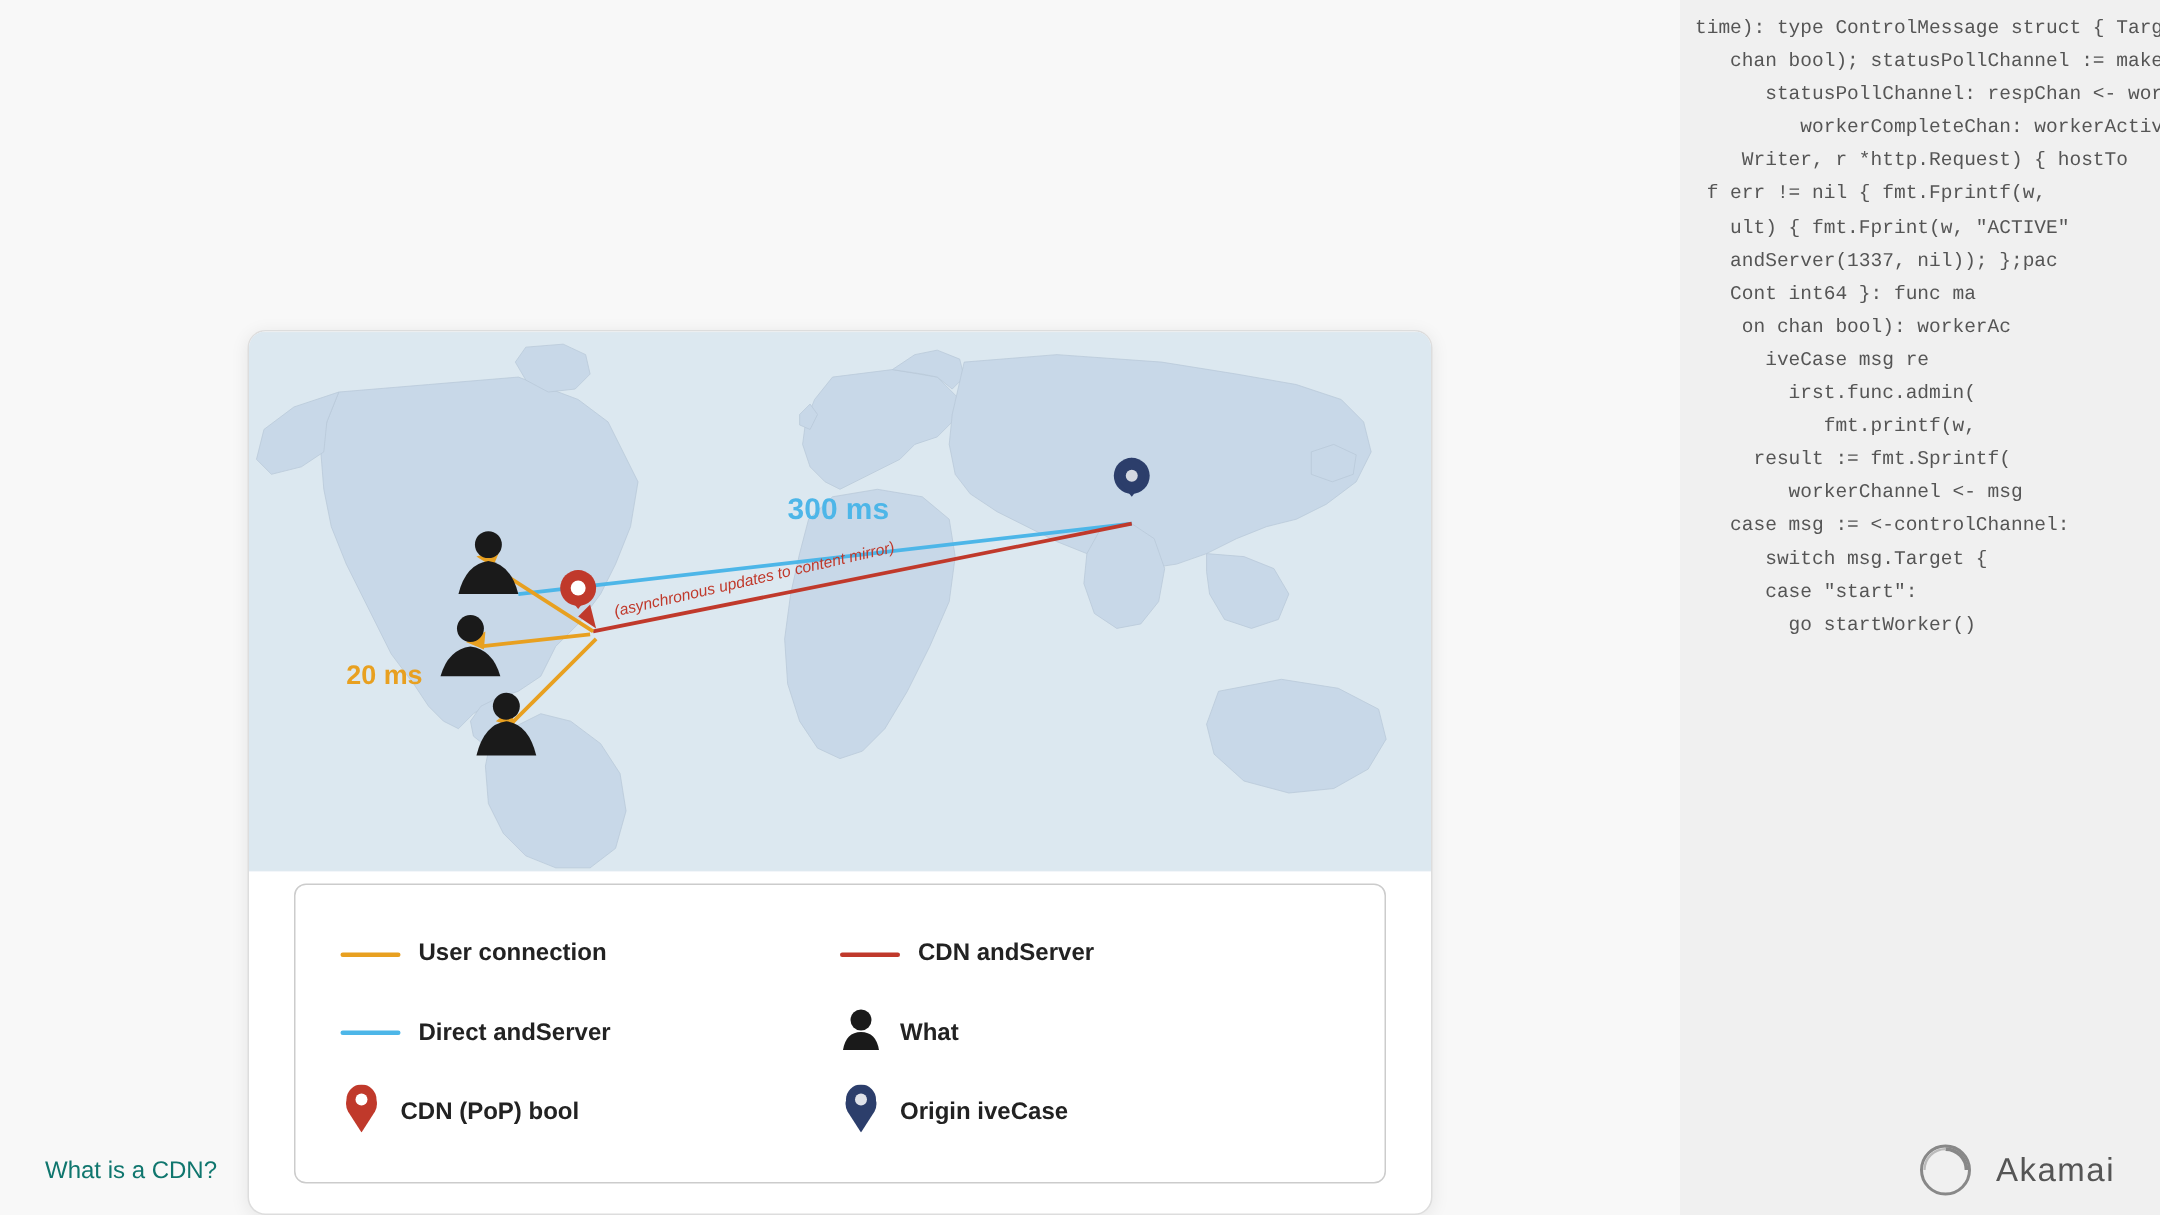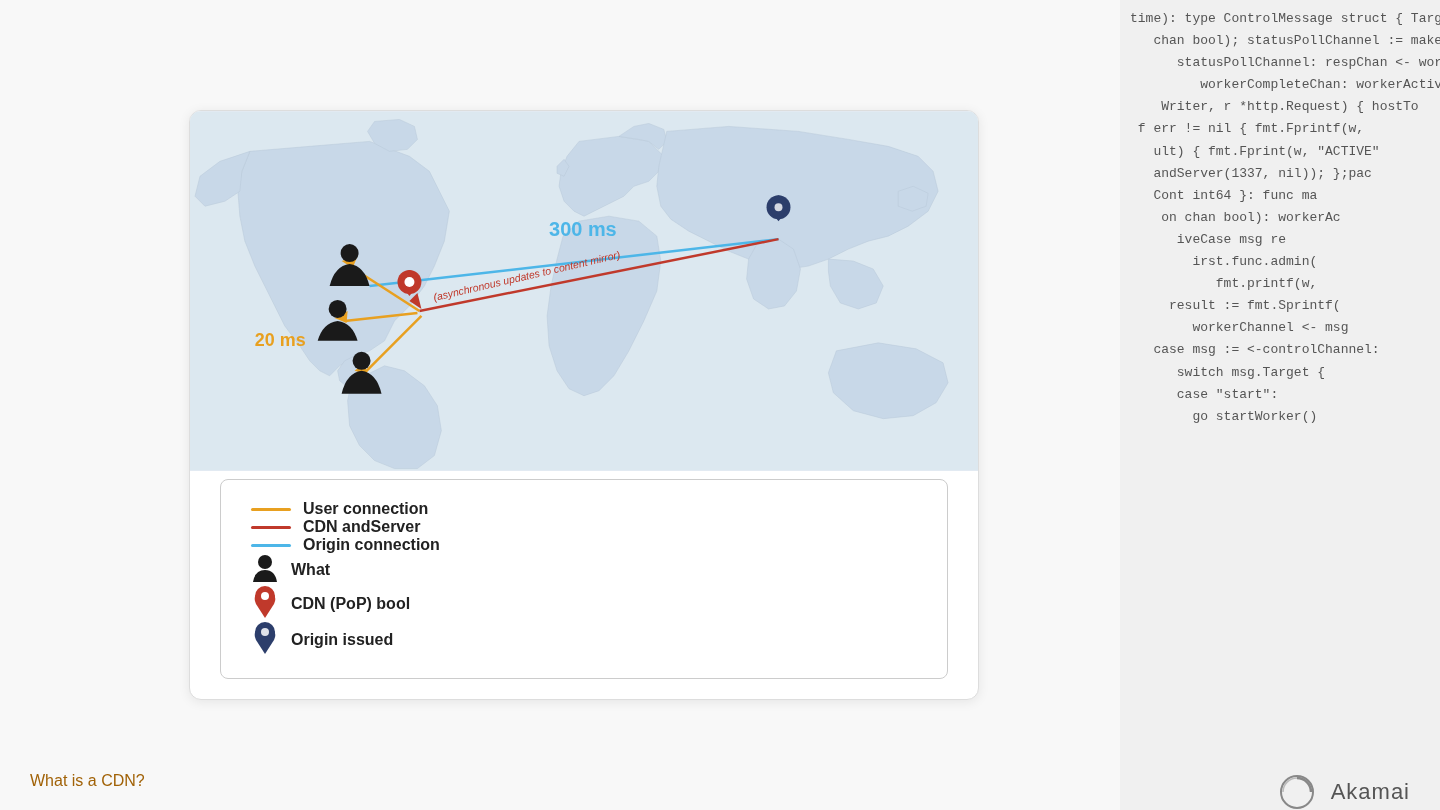--- a/index.html
+++ b/index.html
@@ -31,24 +31,23 @@
     }
 
     
     .main-content {
       position: absolute;
       top: 0;
       left: 0;
       width: 1120px;
       height: 810px;
       display: flex;
-      align-items: center;
+      align-items: flex-end;
       justify-content: center;
       z-index: 1;
-      margin-left: 24px;
     }
 
     
     .diagram-card {
       background: white;
       border-radius: 12px;
       border: 1.5px solid #ddd;
       width: 790px;
       height: 590px;
       position: relative;
@@ -77,21 +76,21 @@
       position: absolute;
       bottom: 20px;
       left: 30px;
       right: 30px;
       background: white;
       border: 1.5px solid #ccc;
       border-radius: 8px;
       padding: 20px 30px;
       height: 200px;
       display: grid;
-      grid-template-columns: 1fr;
+      grid-template-columns: 1fr 1fr;
       grid-template-rows: repeat(3, 1fr);
       align-items: center;
     }
 
     .legend-item {
       display: flex;
       align-items: center;
       gap: 12px;
     }
 
@@ -113,27 +112,27 @@
       text-align: center;
       flex-shrink: 0;
     }
 
     
     .page-title {
       position: absolute;
       bottom: 20px;
       left: 30px;
       font-size: 16px;
-      color: #a16207;
+      color: #0f766e;
       z-index: 2;
     }
 
     .akamai-logo {
       position: absolute;
-      bottom: 0;
+      bottom: 12px;
       right: 30px;
       z-index: 2;
       display: flex;
       align-items: center;
       gap: 16px;
     }
 
     .akamai-logo-text {
       font-size: 22px;
       font-weight: 300;
@@ -257,21 +256,21 @@
       <div class="legend-item">
         <div class="legend-line" style="background:#e8a020;"></div>
         <span class="legend-label">User connection</span>
       </div>
       <div class="legend-item">
         <div class="legend-line" style="background:#c0392b;"></div>
         <span class="legend-label">CDN andServer</span>
       </div>
       <div class="legend-item">
         <div class="legend-line" style="background:#4db6e8;"></div>
-        <span class="legend-label">Origin connection</span>
+        <span class="legend-label">Direct andServer</span>
       </div>
 
       <div class="legend-item">
         <div class="legend-icon">
           <svg width="24" height="28" viewBox="0 0 24 28">
             <circle cx="12" cy="8" r="7" fill="#1a1a1a"></circle>
             <path d="M 0,28 Q 2,16 12,16 Q 22,16 24,28 Z" fill="#1a1a1a"></path>
           </svg>
         </div>
         <span class="legend-label">What</span>
@@ -287,21 +286,21 @@
         <span class="legend-label">CDN (PoP) bool</span>
       </div>
       <div class="legend-item">
         <div class="legend-icon">
           <svg width="24" height="32" viewBox="0 0 24 32">
             <circle cx="12" cy="10" r="10" fill="#2c3e6b"></circle>
             <path d="M 12,32 L 3,18 Q -2,8 12,2 Q 26,8 21,18 Z" fill="#2c3e6b"></path>
             <circle cx="12" cy="10" r="4" fill="white" opacity="0.85"></circle>
           </svg>
         </div>
-        <span class="legend-label">Origin issued</span>
+        <span class="legend-label">Origin iveCase</span>
       </div>
     </div>
 
   </div>
 </div>
 
 <div class="page-title">What is a CDN?</div>
 
 <div class="akamai-logo">
   <svg class="akamai-logo-circle" viewBox="0 0 36 36">

